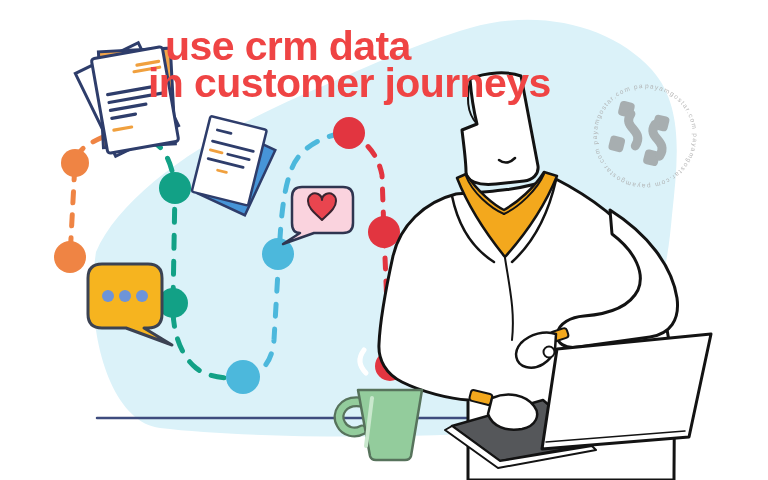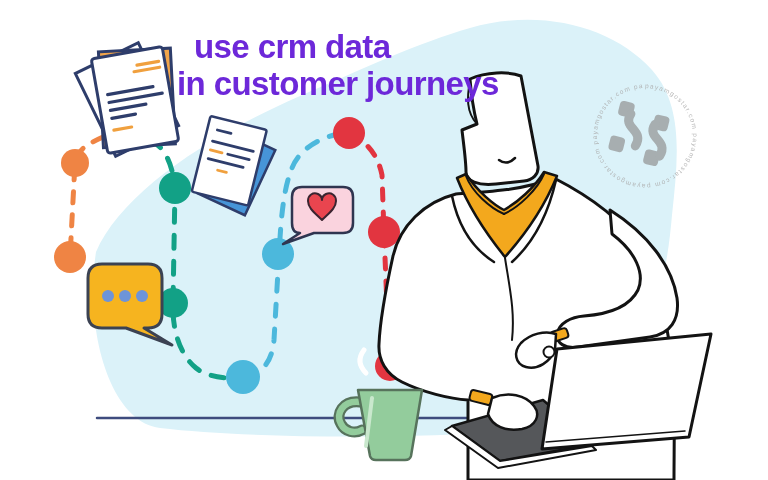--- a/index.html
+++ b/index.html
@@ -1,20 +1,20 @@
 <!DOCTYPE html>
 <html><head>
 <meta charset="utf-8">
 <style>
   html,body{margin:0;padding:0;background:#fff;}
   .stage{position:relative;width:768px;height:480px;background:#fff;overflow:hidden;
          font-family:"Liberation Sans", sans-serif;}
   svg{position:absolute;left:0;top:0;}
-  .headline{position:absolute;left:177px;top:28px;color:#6d28d9;font-weight:700;
-            font-size:33px;line-height:37px;letter-spacing:-0.6px;}
+  .headline{position:absolute;left:148px;top:28px;color:#ef4444;font-weight:700;
+            font-size:41px;line-height:37px;letter-spacing:-0.6px;}
   .headline .l1{margin-left:17px;}
   .ln{fill:none;stroke-linecap:round;stroke-linejoin:round;}
   .dash{fill:none;stroke-width:5;stroke-linecap:round;}
   .outl{stroke:#131313;stroke-linejoin:round;stroke-linecap:round;}
   .wmtext{font-size:6.5px;letter-spacing:1.2px;fill:#ababab;}
 </style>
 </head>
 <body>
 
 <div class="stage">

